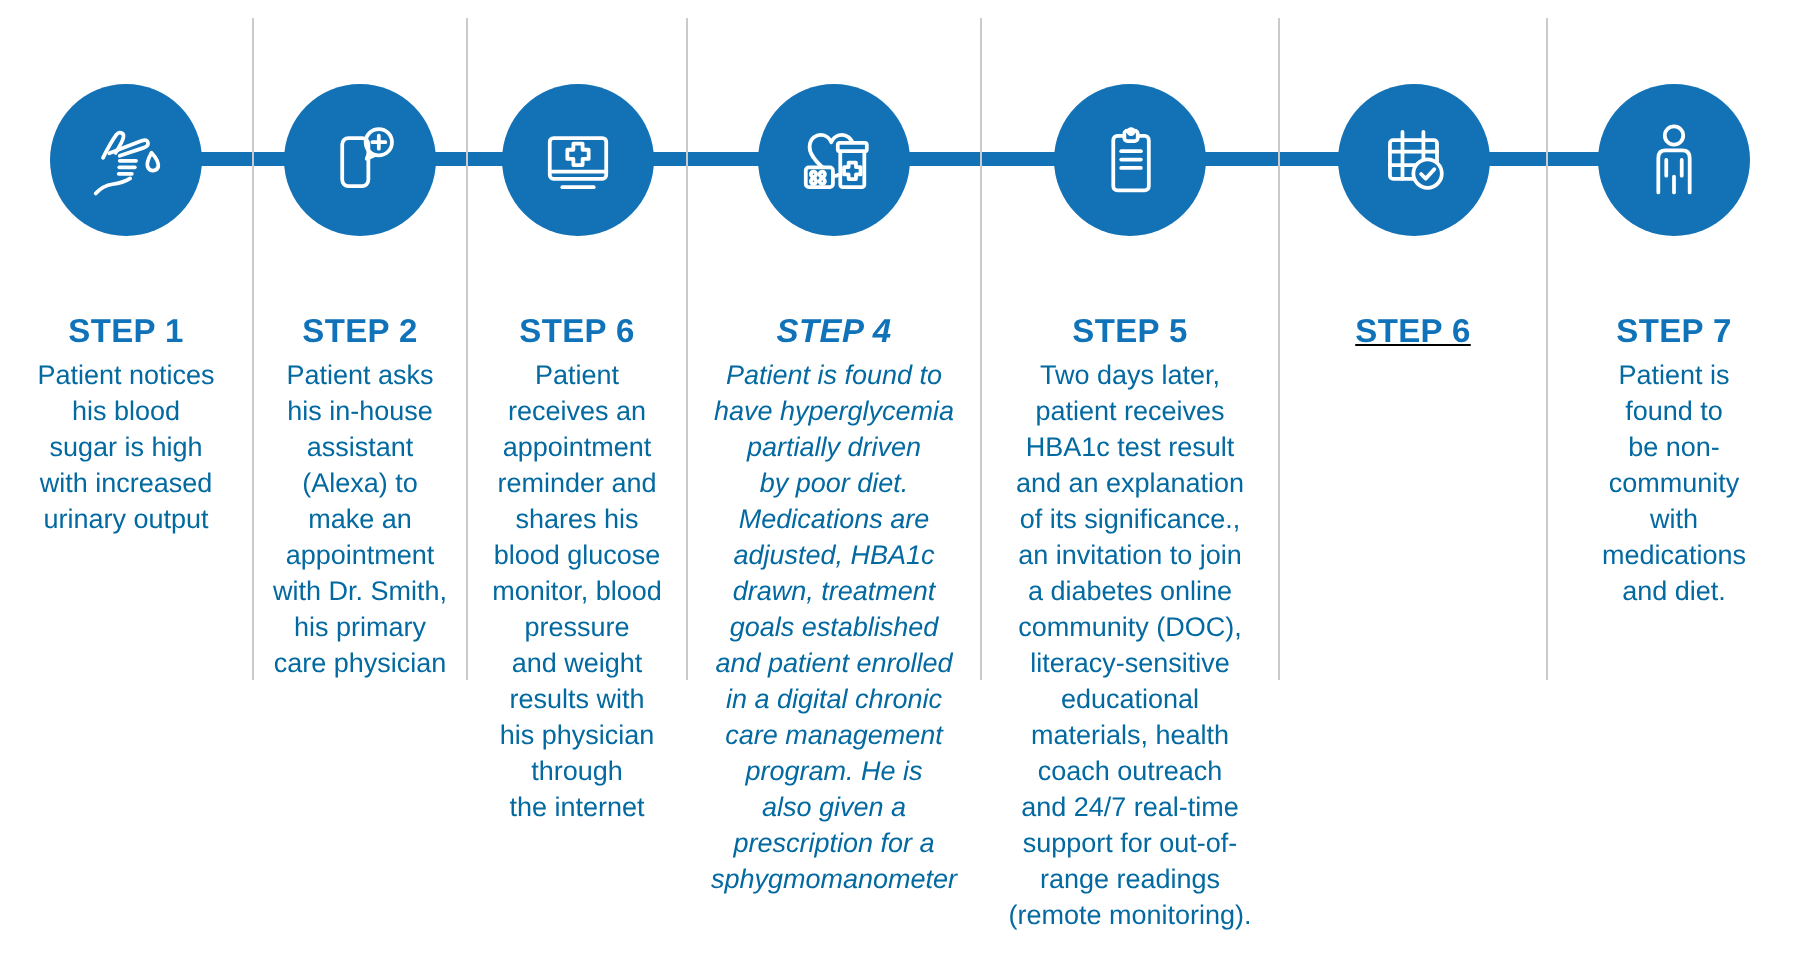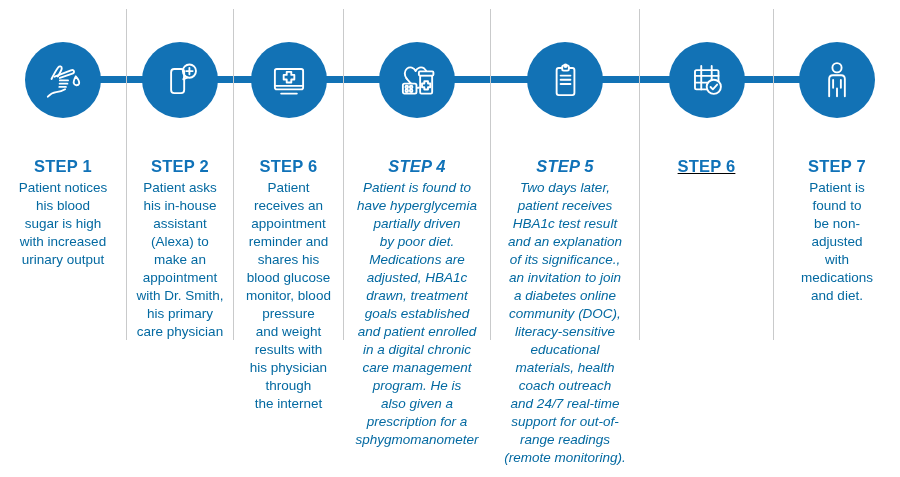--- a/index.html
+++ b/index.html
@@ -3,21 +3,21 @@
 <meta charset="utf-8">
 <style>
   html,body{margin:0;padding:0;background:#ffffff;}
   body{width:900px;height:477px;font-family:"Liberation Sans",sans-serif;overflow:hidden;}
   .wrap{position:relative;width:900px;height:347px;background:#fff;}
   .connector{position:absolute;left:70px;top:76px;width:760px;height:7px;background:#1272b5;border-radius:3px;}
   .columns{position:absolute;left:0;right:0;top:9px;bottom:7px;display:flex;}
   .col{box-sizing:border-box;border-right:1px solid #c9cacb;text-align:center;}
   .col.last{border-right:none;}
   .c1{width:127px;} .c2{width:107px;} .c3{width:110px;} .c4{width:147px;font-style:italic;}
-  .c5{width:149px;font-style:italic;} .c6{width:134px;text-decoration:underline;} .c7{width:126px;}
+  .c5{width:149px;} .c6{width:134px;text-decoration:underline;} .c7{width:126px;}
   .circle{width:76px;height:76px;border-radius:50%;background:#1272b5;margin:33px auto 0;
           display:flex;align-items:center;justify-content:center;position:relative;z-index:2;}
   .circle svg{display:block;}
   .step-label{margin-top:39px;font-size:16.5px;font-weight:700;color:#1072b8;letter-spacing:.2px;}
   .step-body{margin-top:3px;padding:0 8px;font-size:13.5px;line-height:18px;color:#0369a1;white-space:pre-line;}
 </style>
 </head>
 <body>
 
 <div class="wrap">
@@ -172,20 +172,20 @@
           <circle cx="22" cy="10.3" r="4.4"></circle>
           <path d="M14.5,37.5 V21 Q14.5,17.4 18,17.4 H26 Q29.5,17.4 29.5,21 V37.5"></path>
           <path d="M18.3,22 V29.5 M25.7,22 V29.5"></path>
           <path d="M22,30 V37.5"></path>
         </svg>
       </div>
       <div class="step-label">STEP 7</div>
       <div class="step-body">Patient is
 found to
 be non-
-adjusted
+community
 with
 medications
 and diet.</div>
     </div>
 
   </div>
 </div>
 
 </body></html>

